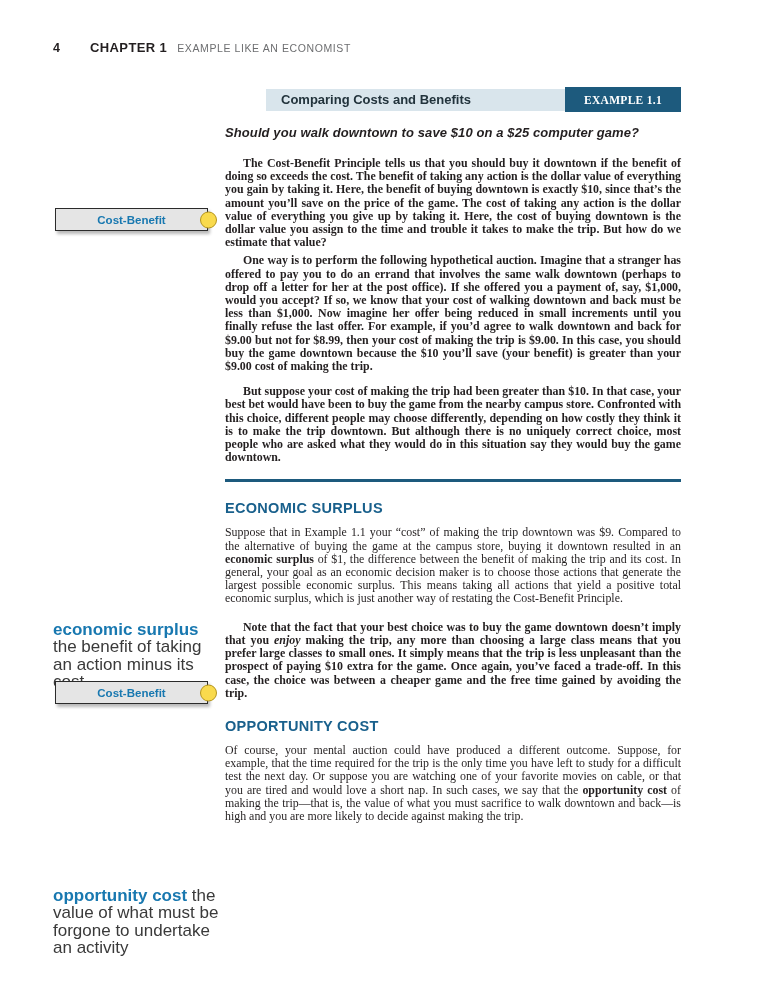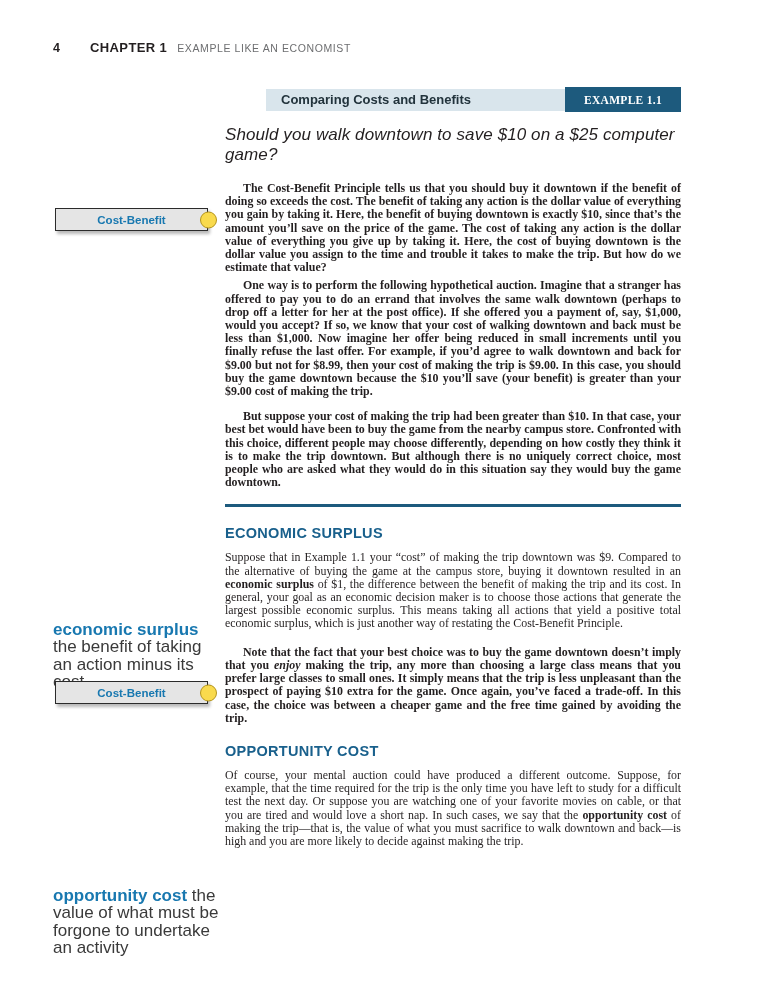--- a/index.html
+++ b/index.html
@@ -35,22 +35,22 @@
   }
   .example-badge {
     width:116px; height:25px; background:#1d5a7d;
     display:flex; align-items:center; justify-content:center;
     font-family:Liberation Serif, serif;
     font-weight:bold; font-size:11.5px; letter-spacing:0.3px; color:#ffffff;
   }
   .question {
     margin-top:13px;
     font-family:"Liberation Sans", sans-serif;
-    font-style:italic; font-weight:normal;
-    font-size:17px; color:#231f20; letter-spacing:0.1px;
+    font-style:italic; font-weight:bold;
+    font-size:13px; color:#231f20; letter-spacing:0.1px;
   }
   .body-p {
     margin:0; font-size:11.9px; line-height:13.2px;
     text-align:justify; color:#231f20;
   }
   .indent { text-indent:18px;font-weight:bold; }
   .mt10 { margin-top:10px; } .mt17 { margin-top:17px; }
   .mt5  { margin-top:5px; }  .mt4  { margin-top:12px; }
   .mt15 { margin-top:15px; }
   .mt30 { margin-top:30px; }

